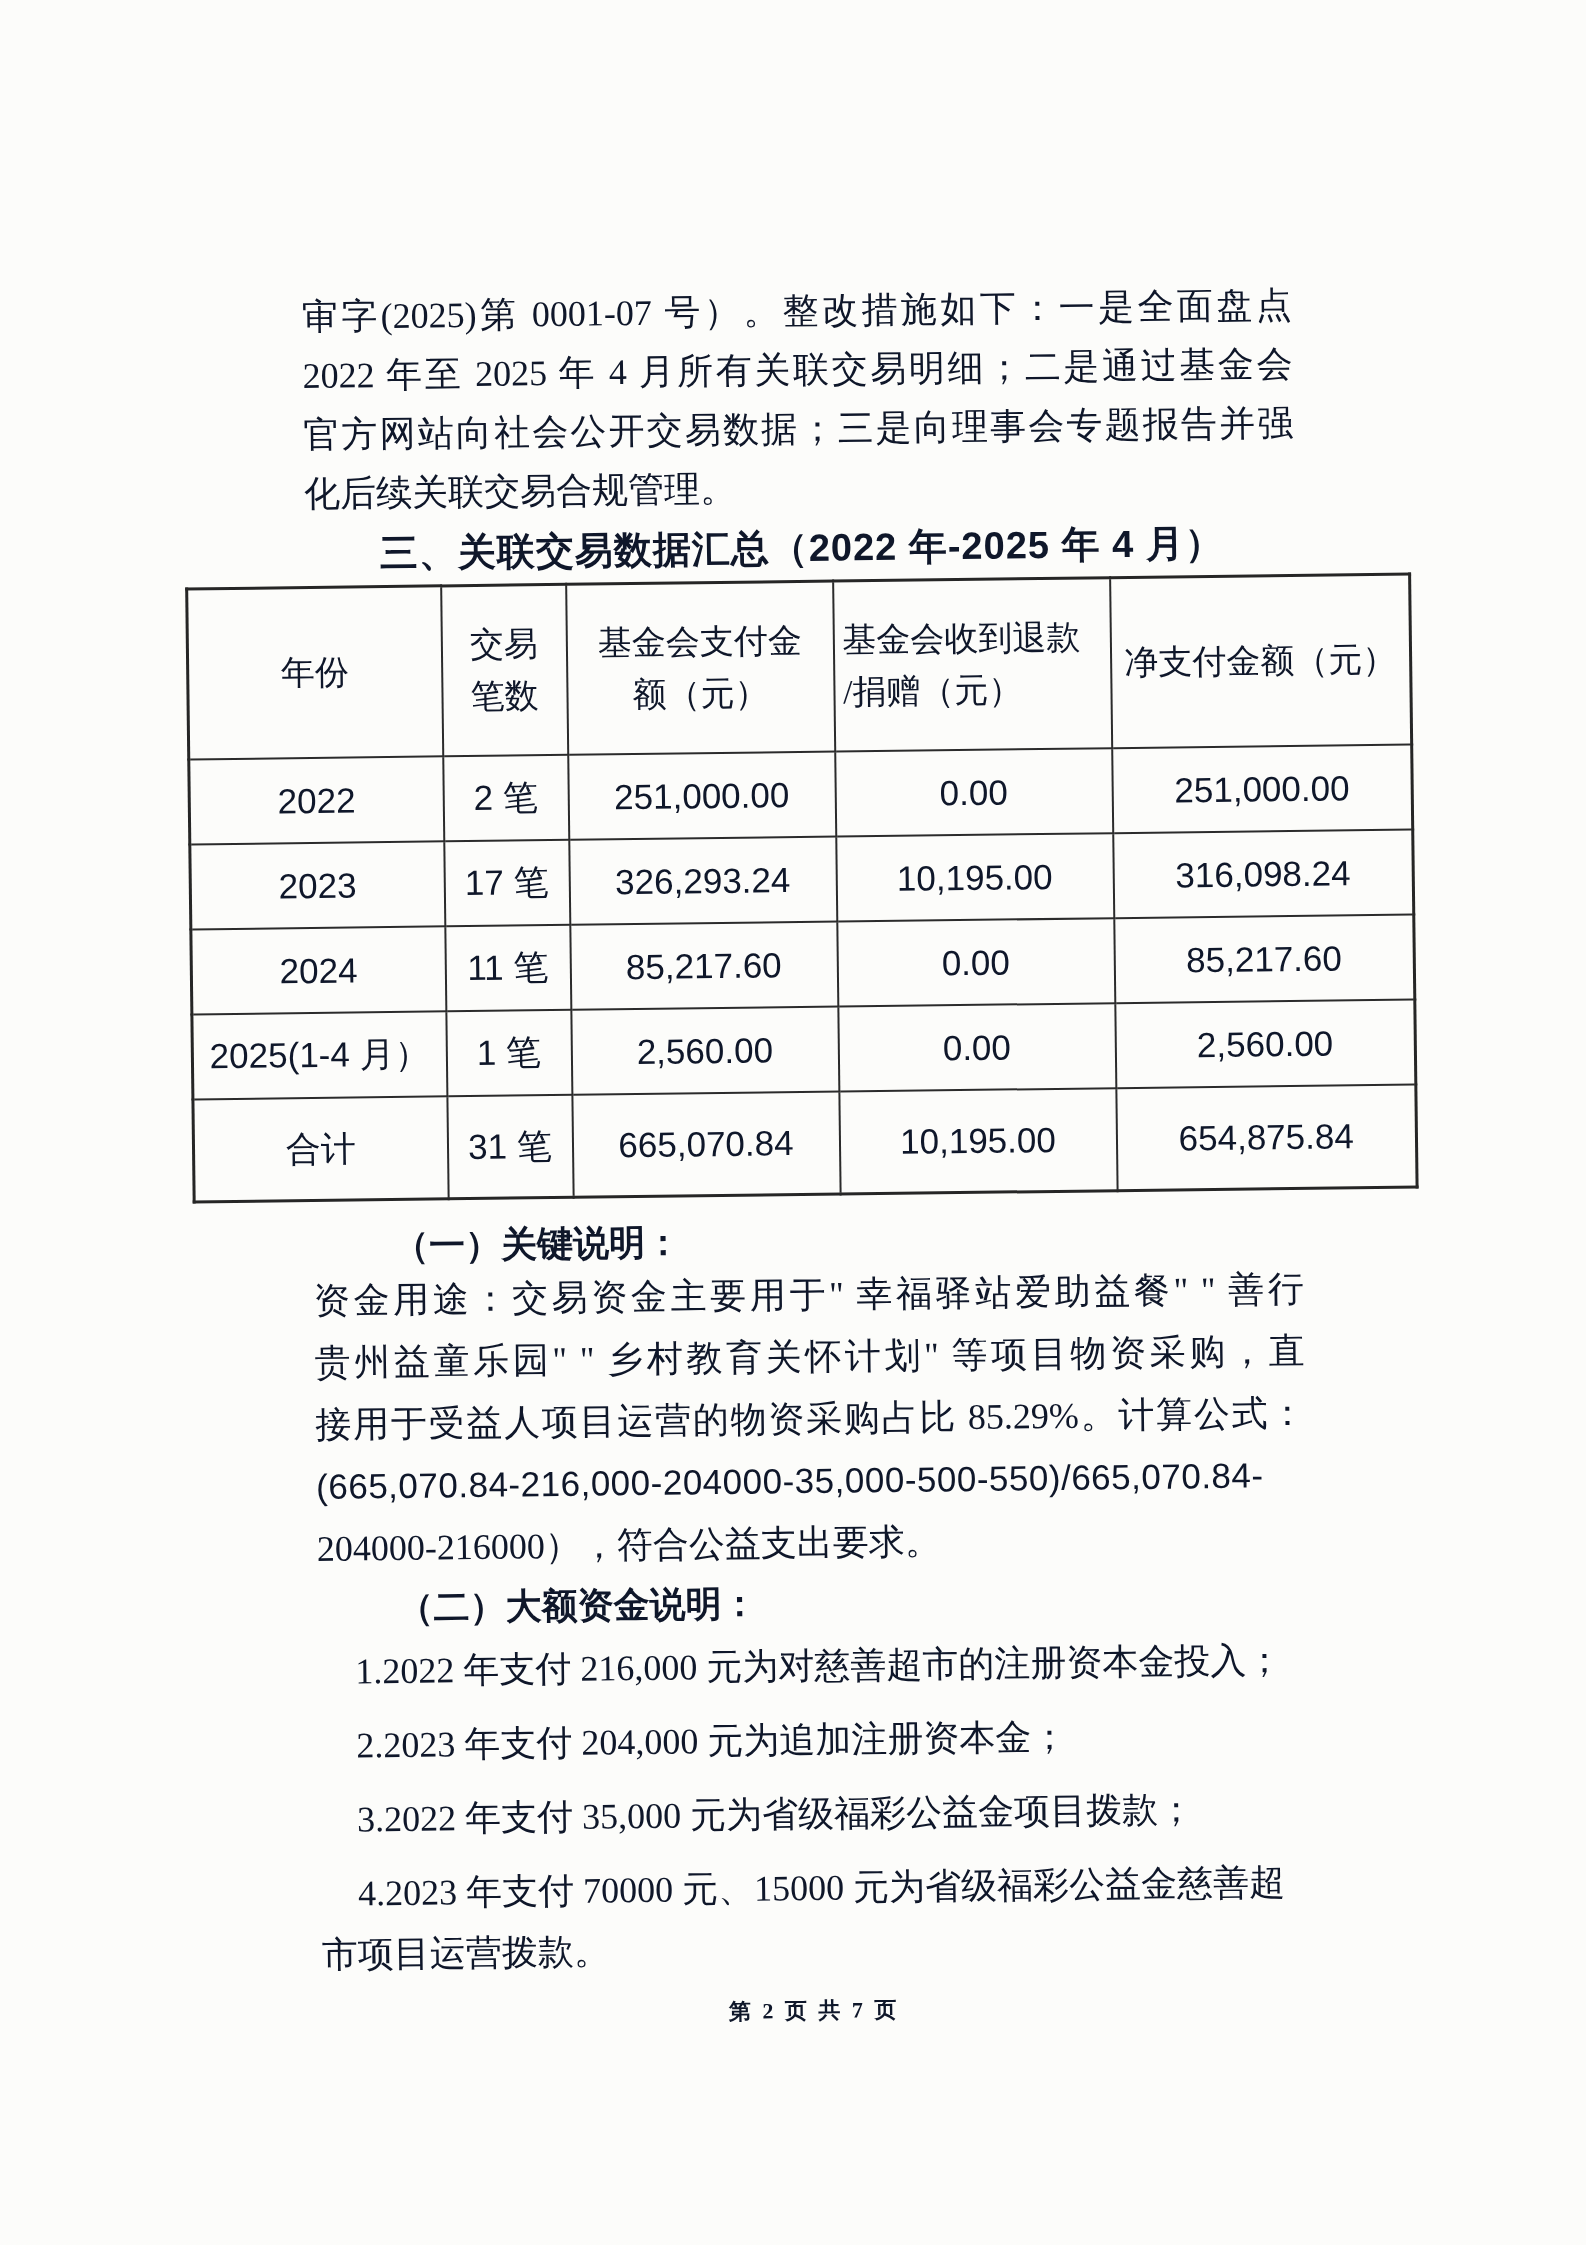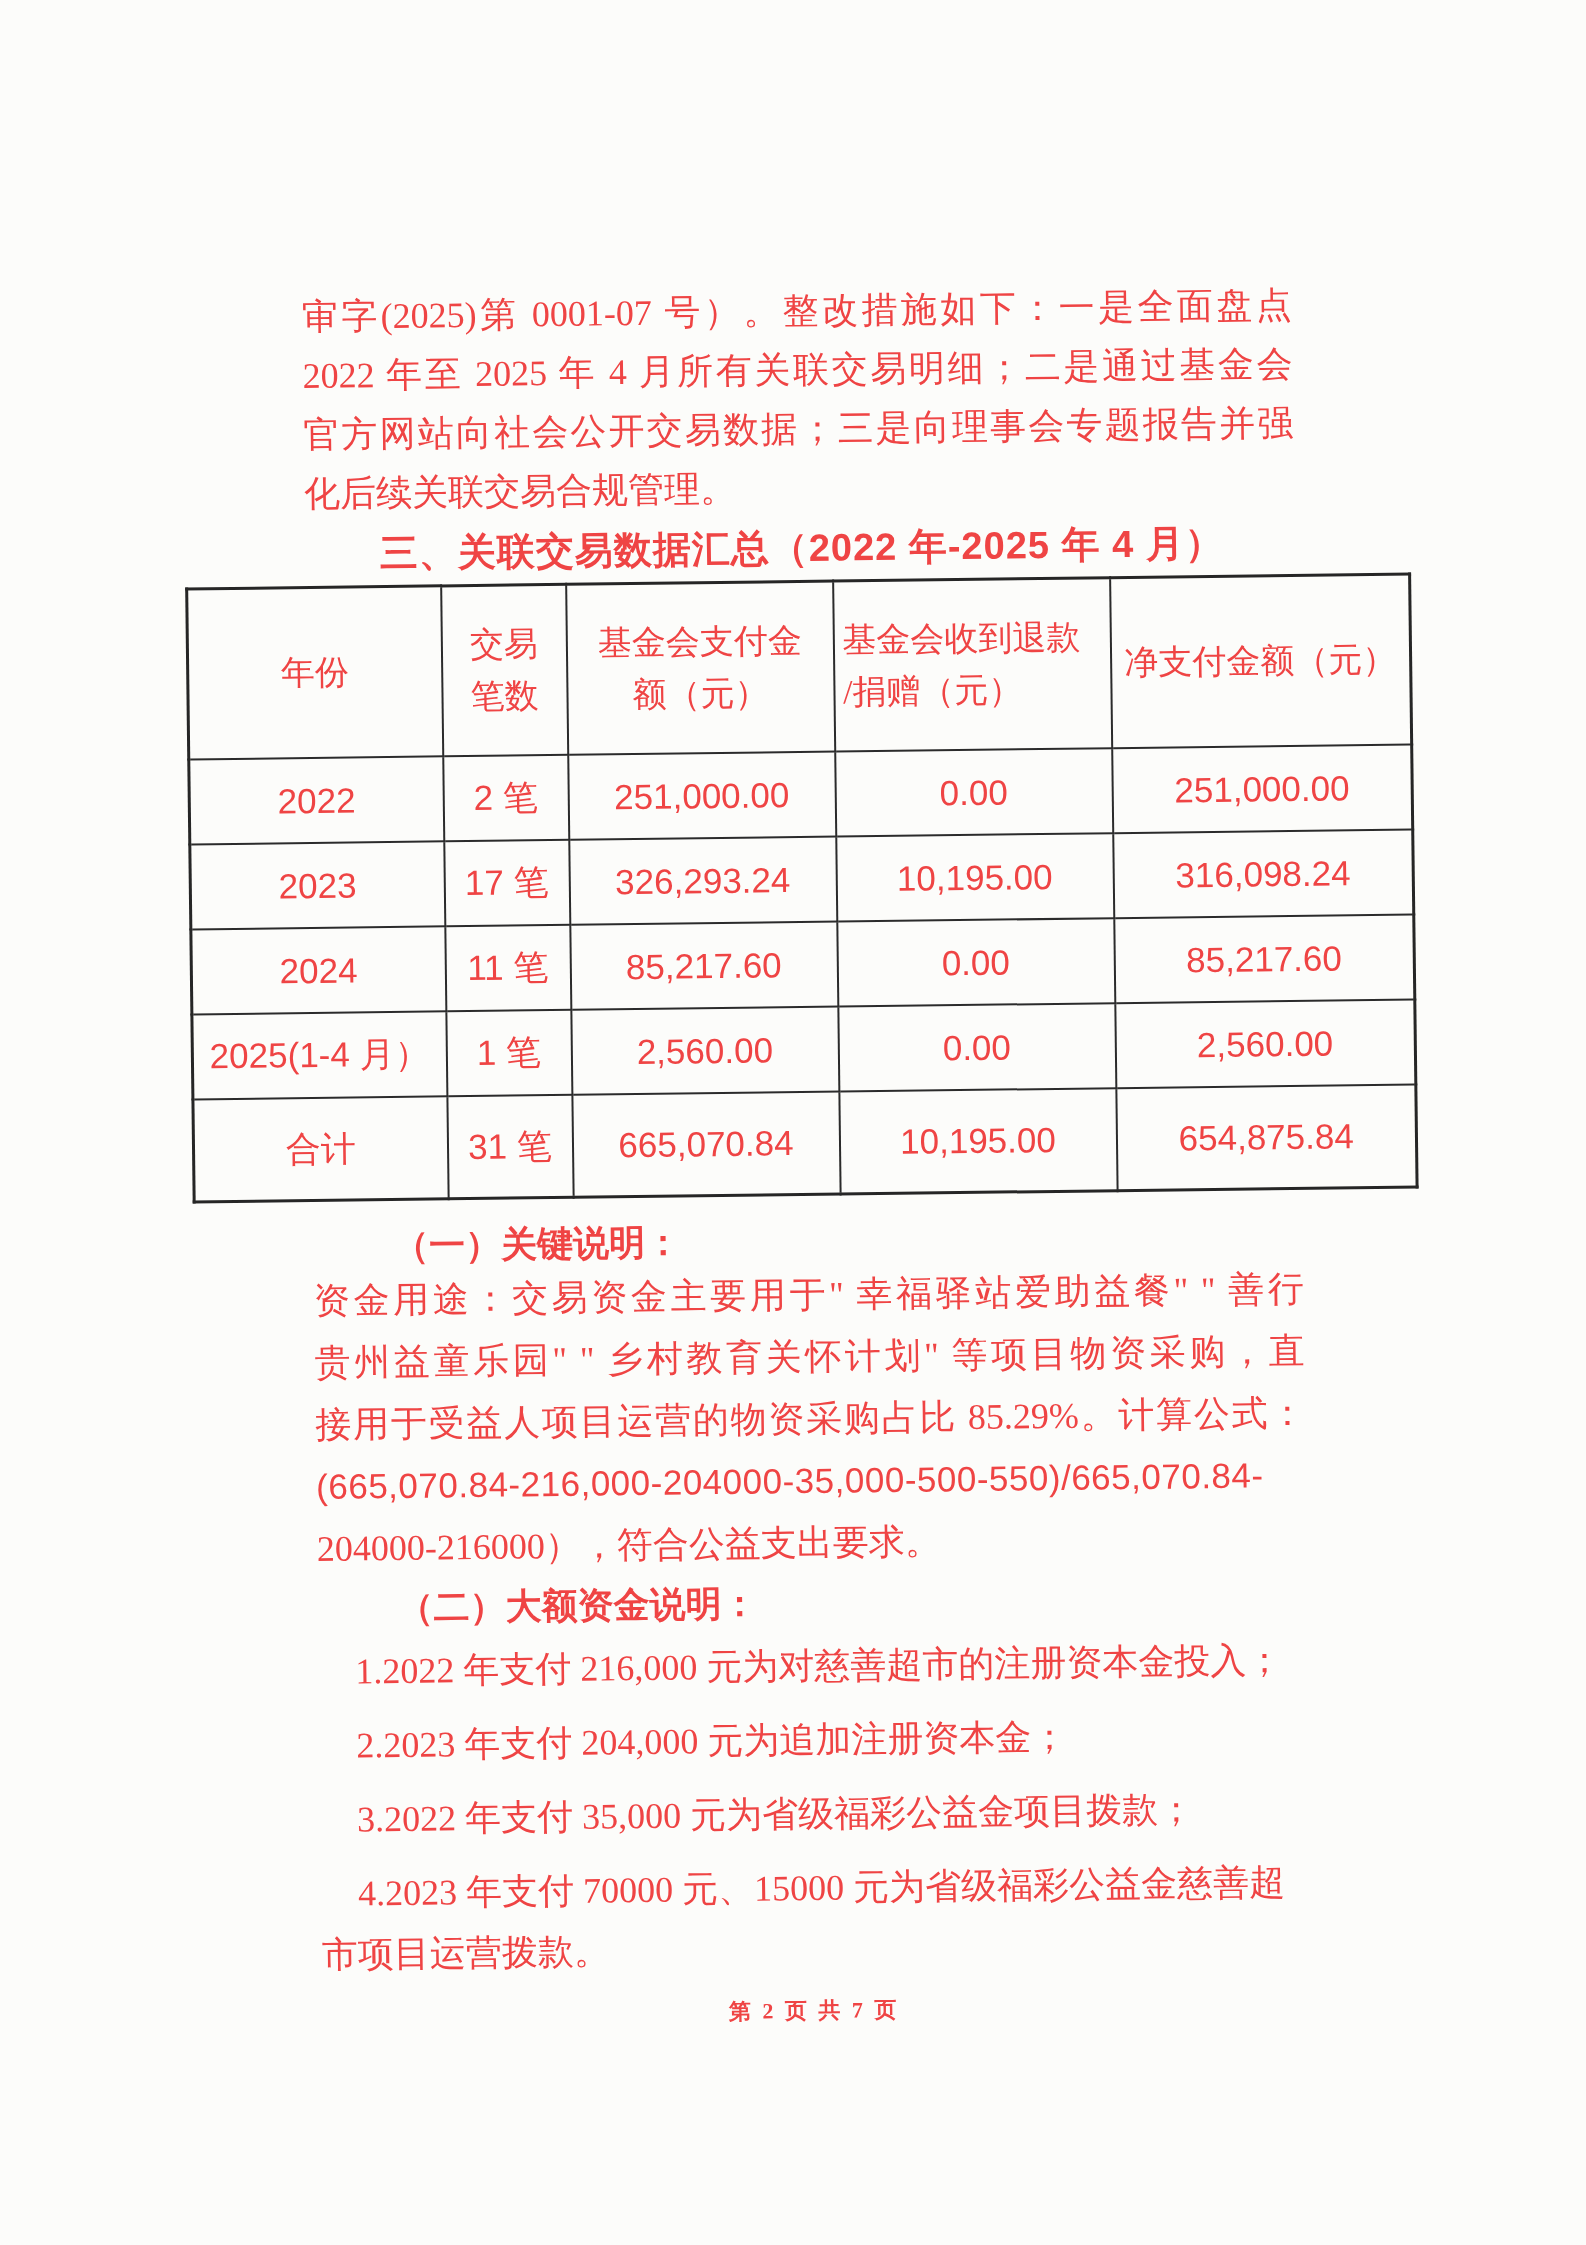--- a/index.html
+++ b/index.html
@@ -1,21 +1,21 @@
 <!DOCTYPE html>
 <html><head>
 <meta charset="utf-8">
 <style>
   html,body { margin:0; padding:0; }
   .page {
     position:relative;
     width:1586px; height:2245px;
     background:#fcfcfa;
     overflow:hidden;
-    color:#ef4444;
+    color:#0f172a;
     font-family:"Liberation Serif", serif;
   }
   .sheet {
     position:absolute;
     left:190px; top:282px;
     width:1223px;
     transform:rotate(-0.7deg);
     transform-origin:50% 40%;
   }
   

